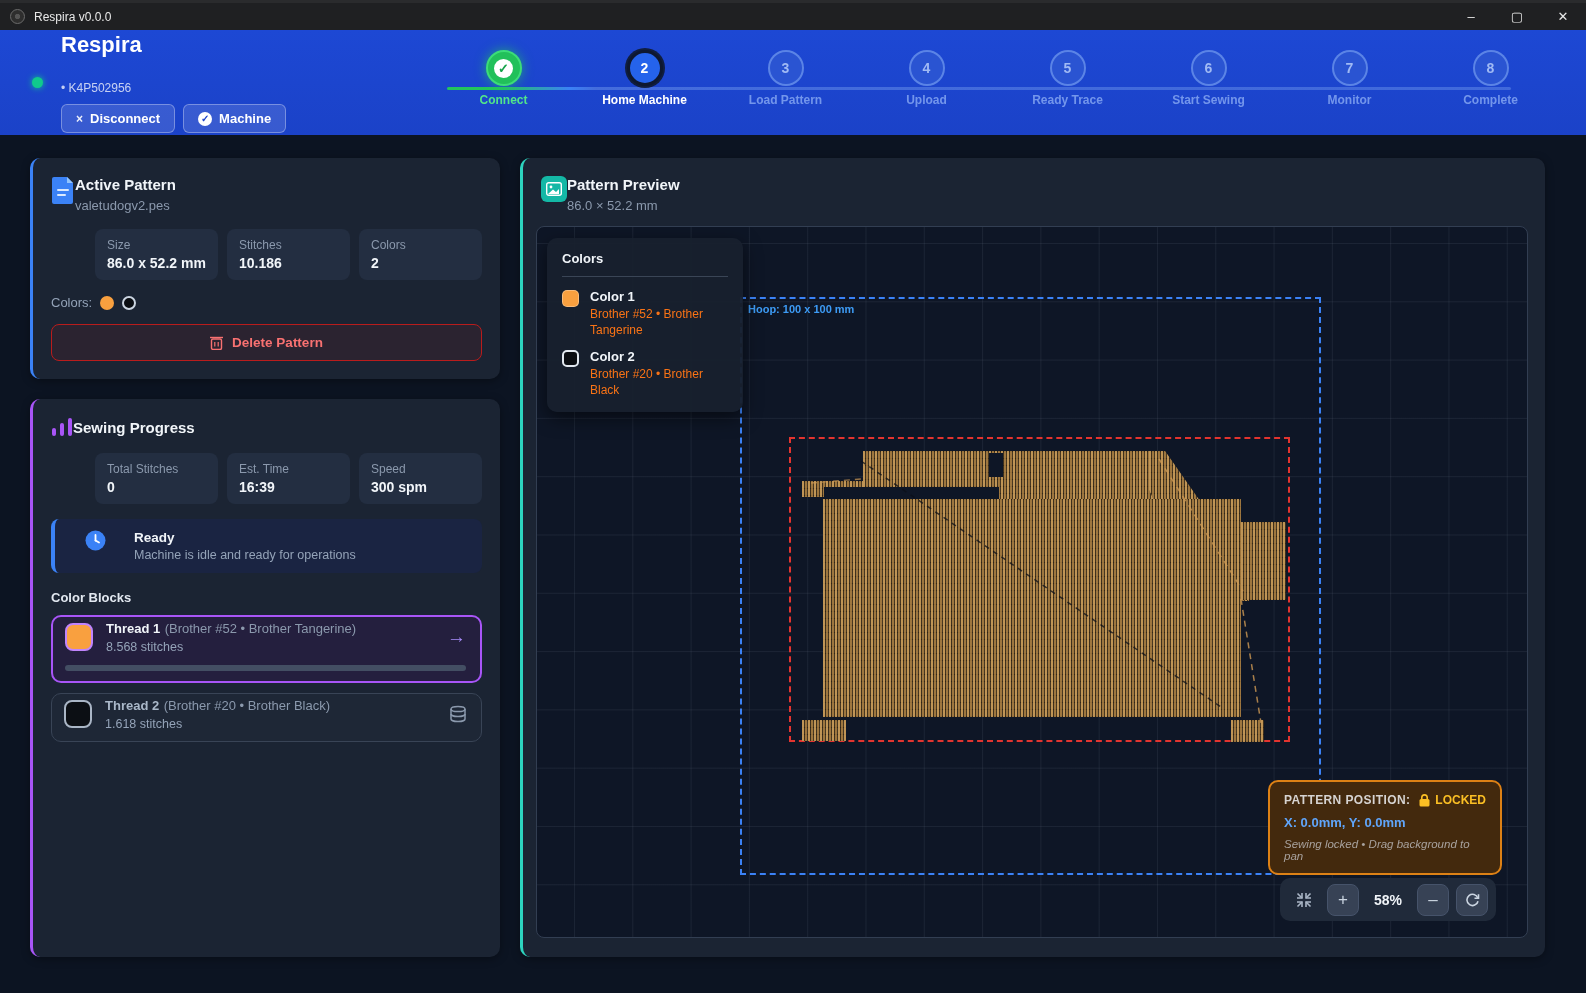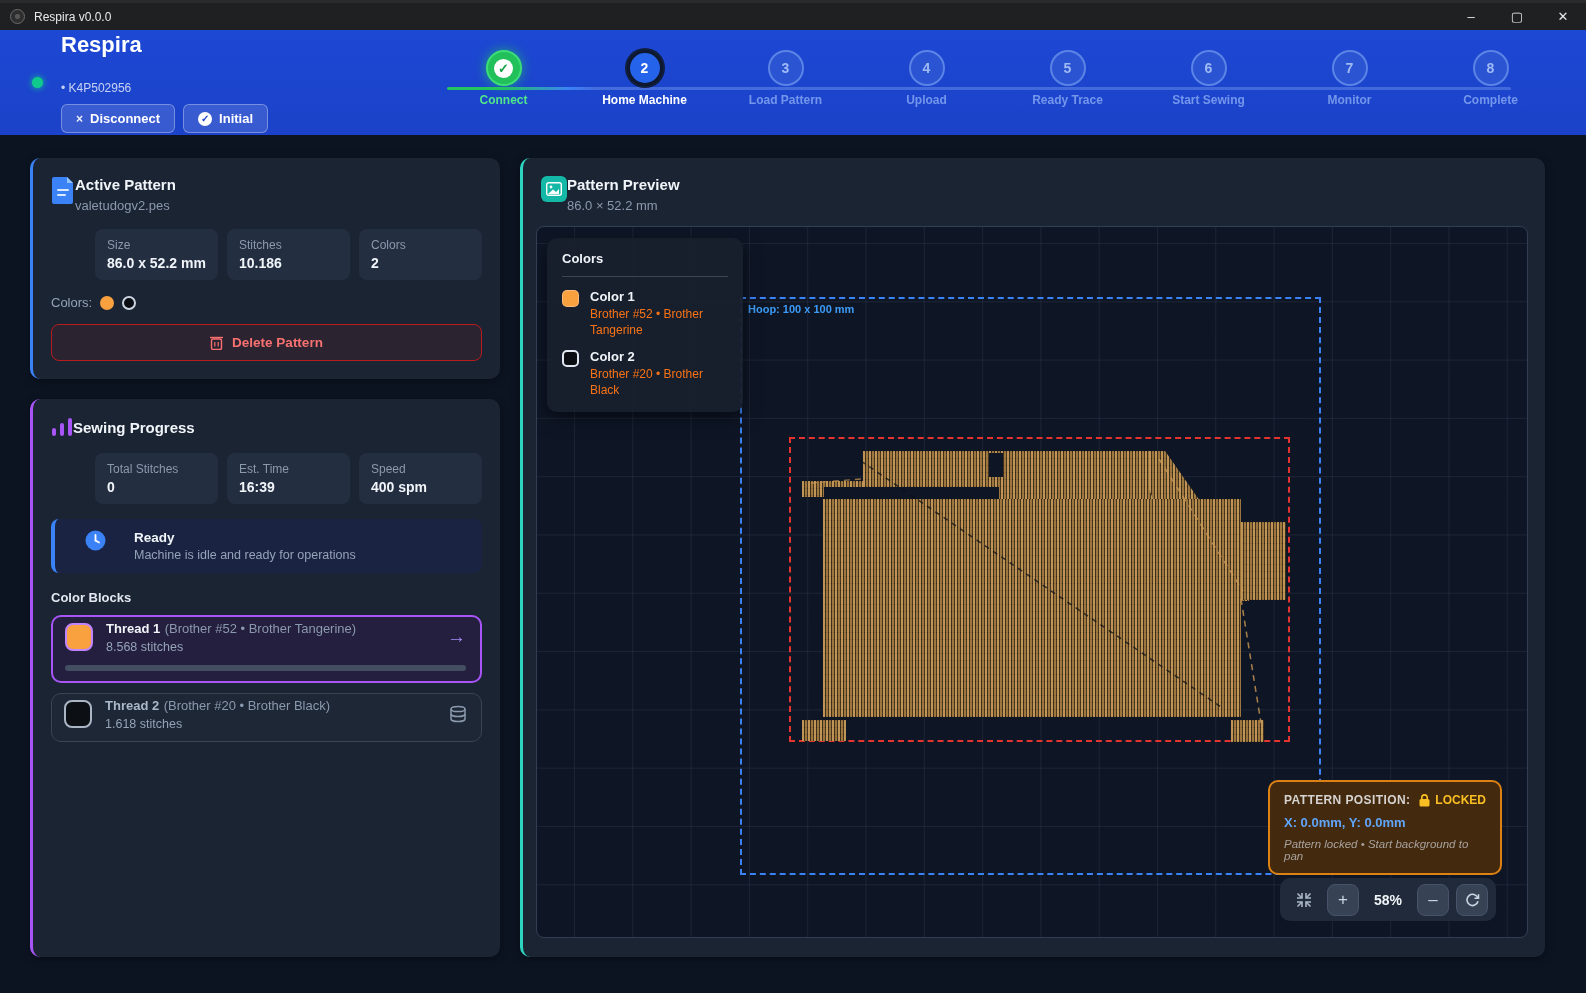--- a/index.html
+++ b/index.html
@@ -167,21 +167,21 @@
       <span class="brand-name">Respira</span>
       <span class="brand-serial">• K4P502956</span>
     </div>
     <div class="hdr-btns">
       <div class="hdr-btn">
         <span class="mini-ic">×</span>
         <span>Disconnect</span>
       </div>
       <div class="hdr-btn">
         <span class="chk-circle">✓</span>
-        <span>Initial</span>
+        <span>Machine</span>
       </div>
     </div>
   </div>
 
   <div class="stepper">
     <div class="step-line"></div>
     <div class="steps">
       <div class="step done">
         <div class="step-circle">
             <span class="inner-check">✓</span>
@@ -279,21 +279,21 @@
         <div class="stat-box">
           <div class="stat-label">Total Stitches</div>
           <div class="stat-value">0</div>
         </div>
         <div class="stat-box">
           <div class="stat-label">Est. Time</div>
           <div class="stat-value">16:39</div>
         </div>
         <div class="stat-box">
           <div class="stat-label">Speed</div>
-          <div class="stat-value">400 spm</div>
+          <div class="stat-value">300 spm</div>
         </div>
       </div>
       <div class="ready-box">
         <svg width="21" height="21" viewBox="0 0 21 21">
           <circle cx="10.5" cy="10.5" r="10" fill="#3b82f6"></circle>
           <line x1="10.5" y1="10.5" x2="10.5" y2="5" stroke="#fff" stroke-width="1.8" stroke-linecap="round"></line>
           <line x1="10.5" y1="10.5" x2="14" y2="12.5" stroke="#fff" stroke-width="1.8" stroke-linecap="round"></line>
         </svg>
         <div>
           <div class="ready-title">Ready</div>
@@ -403,21 +403,21 @@
           <span class="pos-title">PATTERN POSITION:</span>
           <span class="pos-locked">
             <svg width="11" height="13" viewBox="0 0 11 13">
               <rect x="0.5" y="5" width="10" height="7.5" rx="1.5" fill="#fbbf24"></rect>
               <path d="M2.8 5 v-1.4 a2.7 2.7 0 0 1 5.4 0 v1.4" fill="none" stroke="#fbbf24" stroke-width="1.6"></path>
             </svg>
             <span>LOCKED</span>
           </span>
         </div>
         <div class="pos-coords">X: 0.0mm, Y: 0.0mm</div>
-        <div class="pos-hint">Pattern locked • Start background to pan</div>
+        <div class="pos-hint">Sewing locked • Drag background to pan</div>
       </div>
 
       <div class="zoombar">
         <div class="zbtn flat">
           <svg width="16" height="16" viewBox="0 0 16 16">
             <path d="M6 1 v5 h-5" fill="none" stroke="#aab6c6" stroke-width="1.6"></path>
               <line x1="6" y1="6" x2="1.5" y2="1.5" stroke="#aab6c6" stroke-width="1.6"></line>
             <path d="M10 1 v5 h5" fill="none" stroke="#aab6c6" stroke-width="1.6"></path>
               <line x1="10" y1="6" x2="14.5" y2="1.5" stroke="#aab6c6" stroke-width="1.6"></line>
             <path d="M6 15 v-5 h-5" fill="none" stroke="#aab6c6" stroke-width="1.6"></path>

